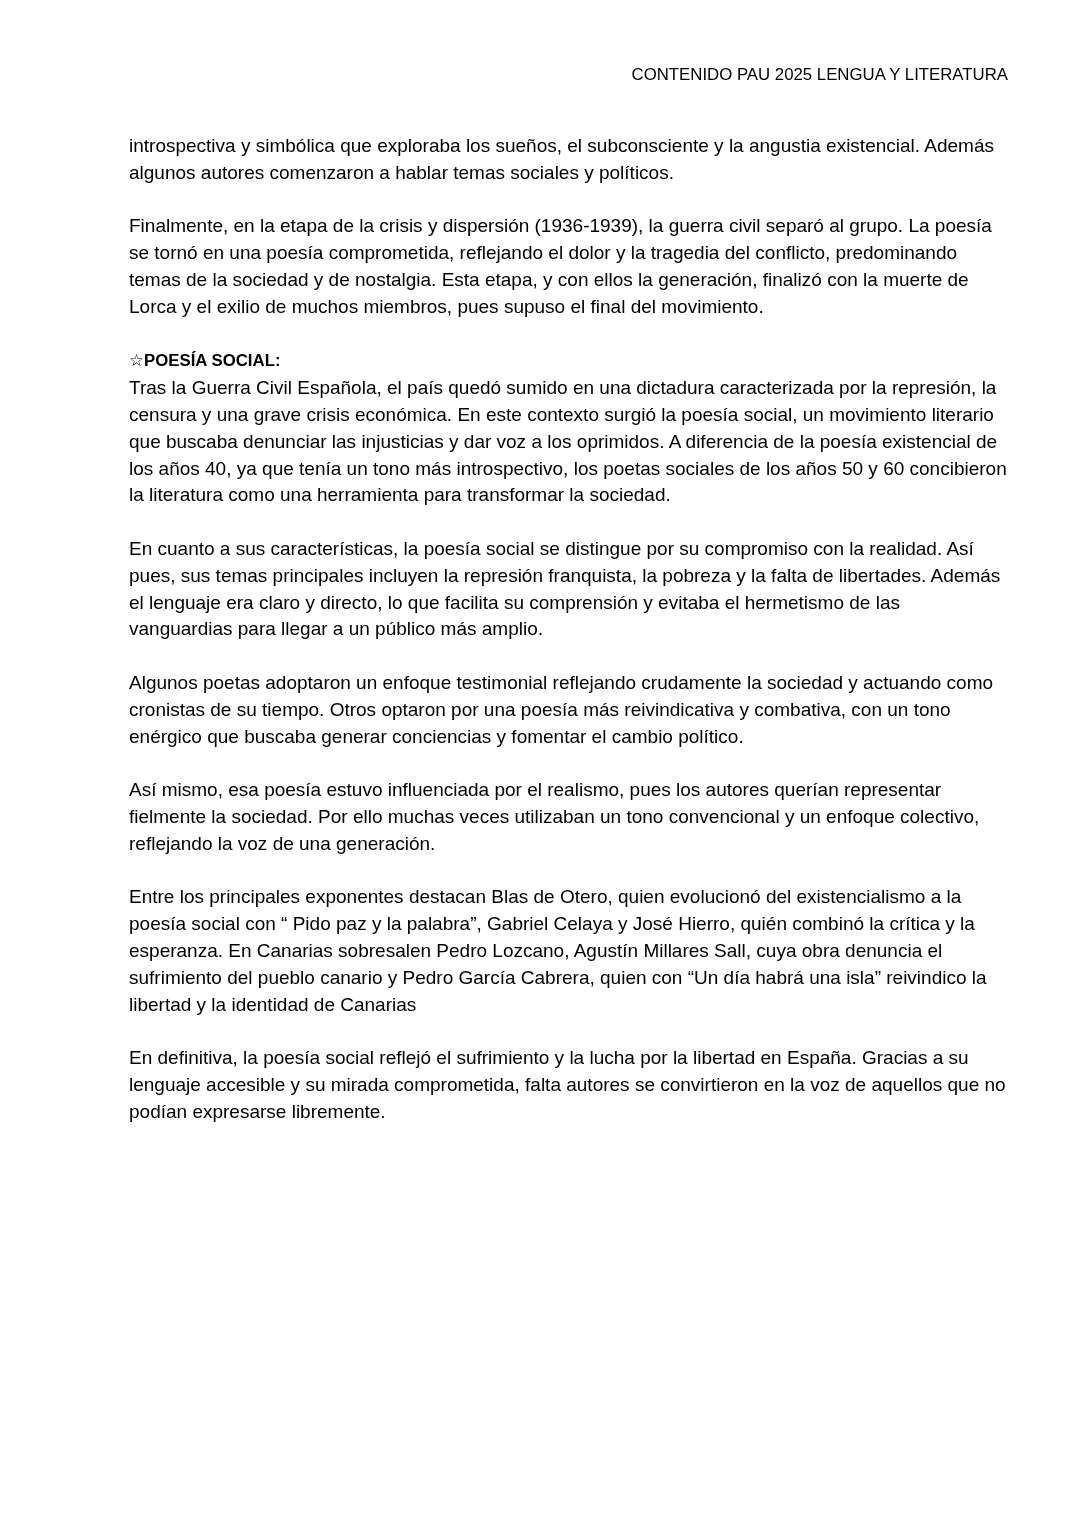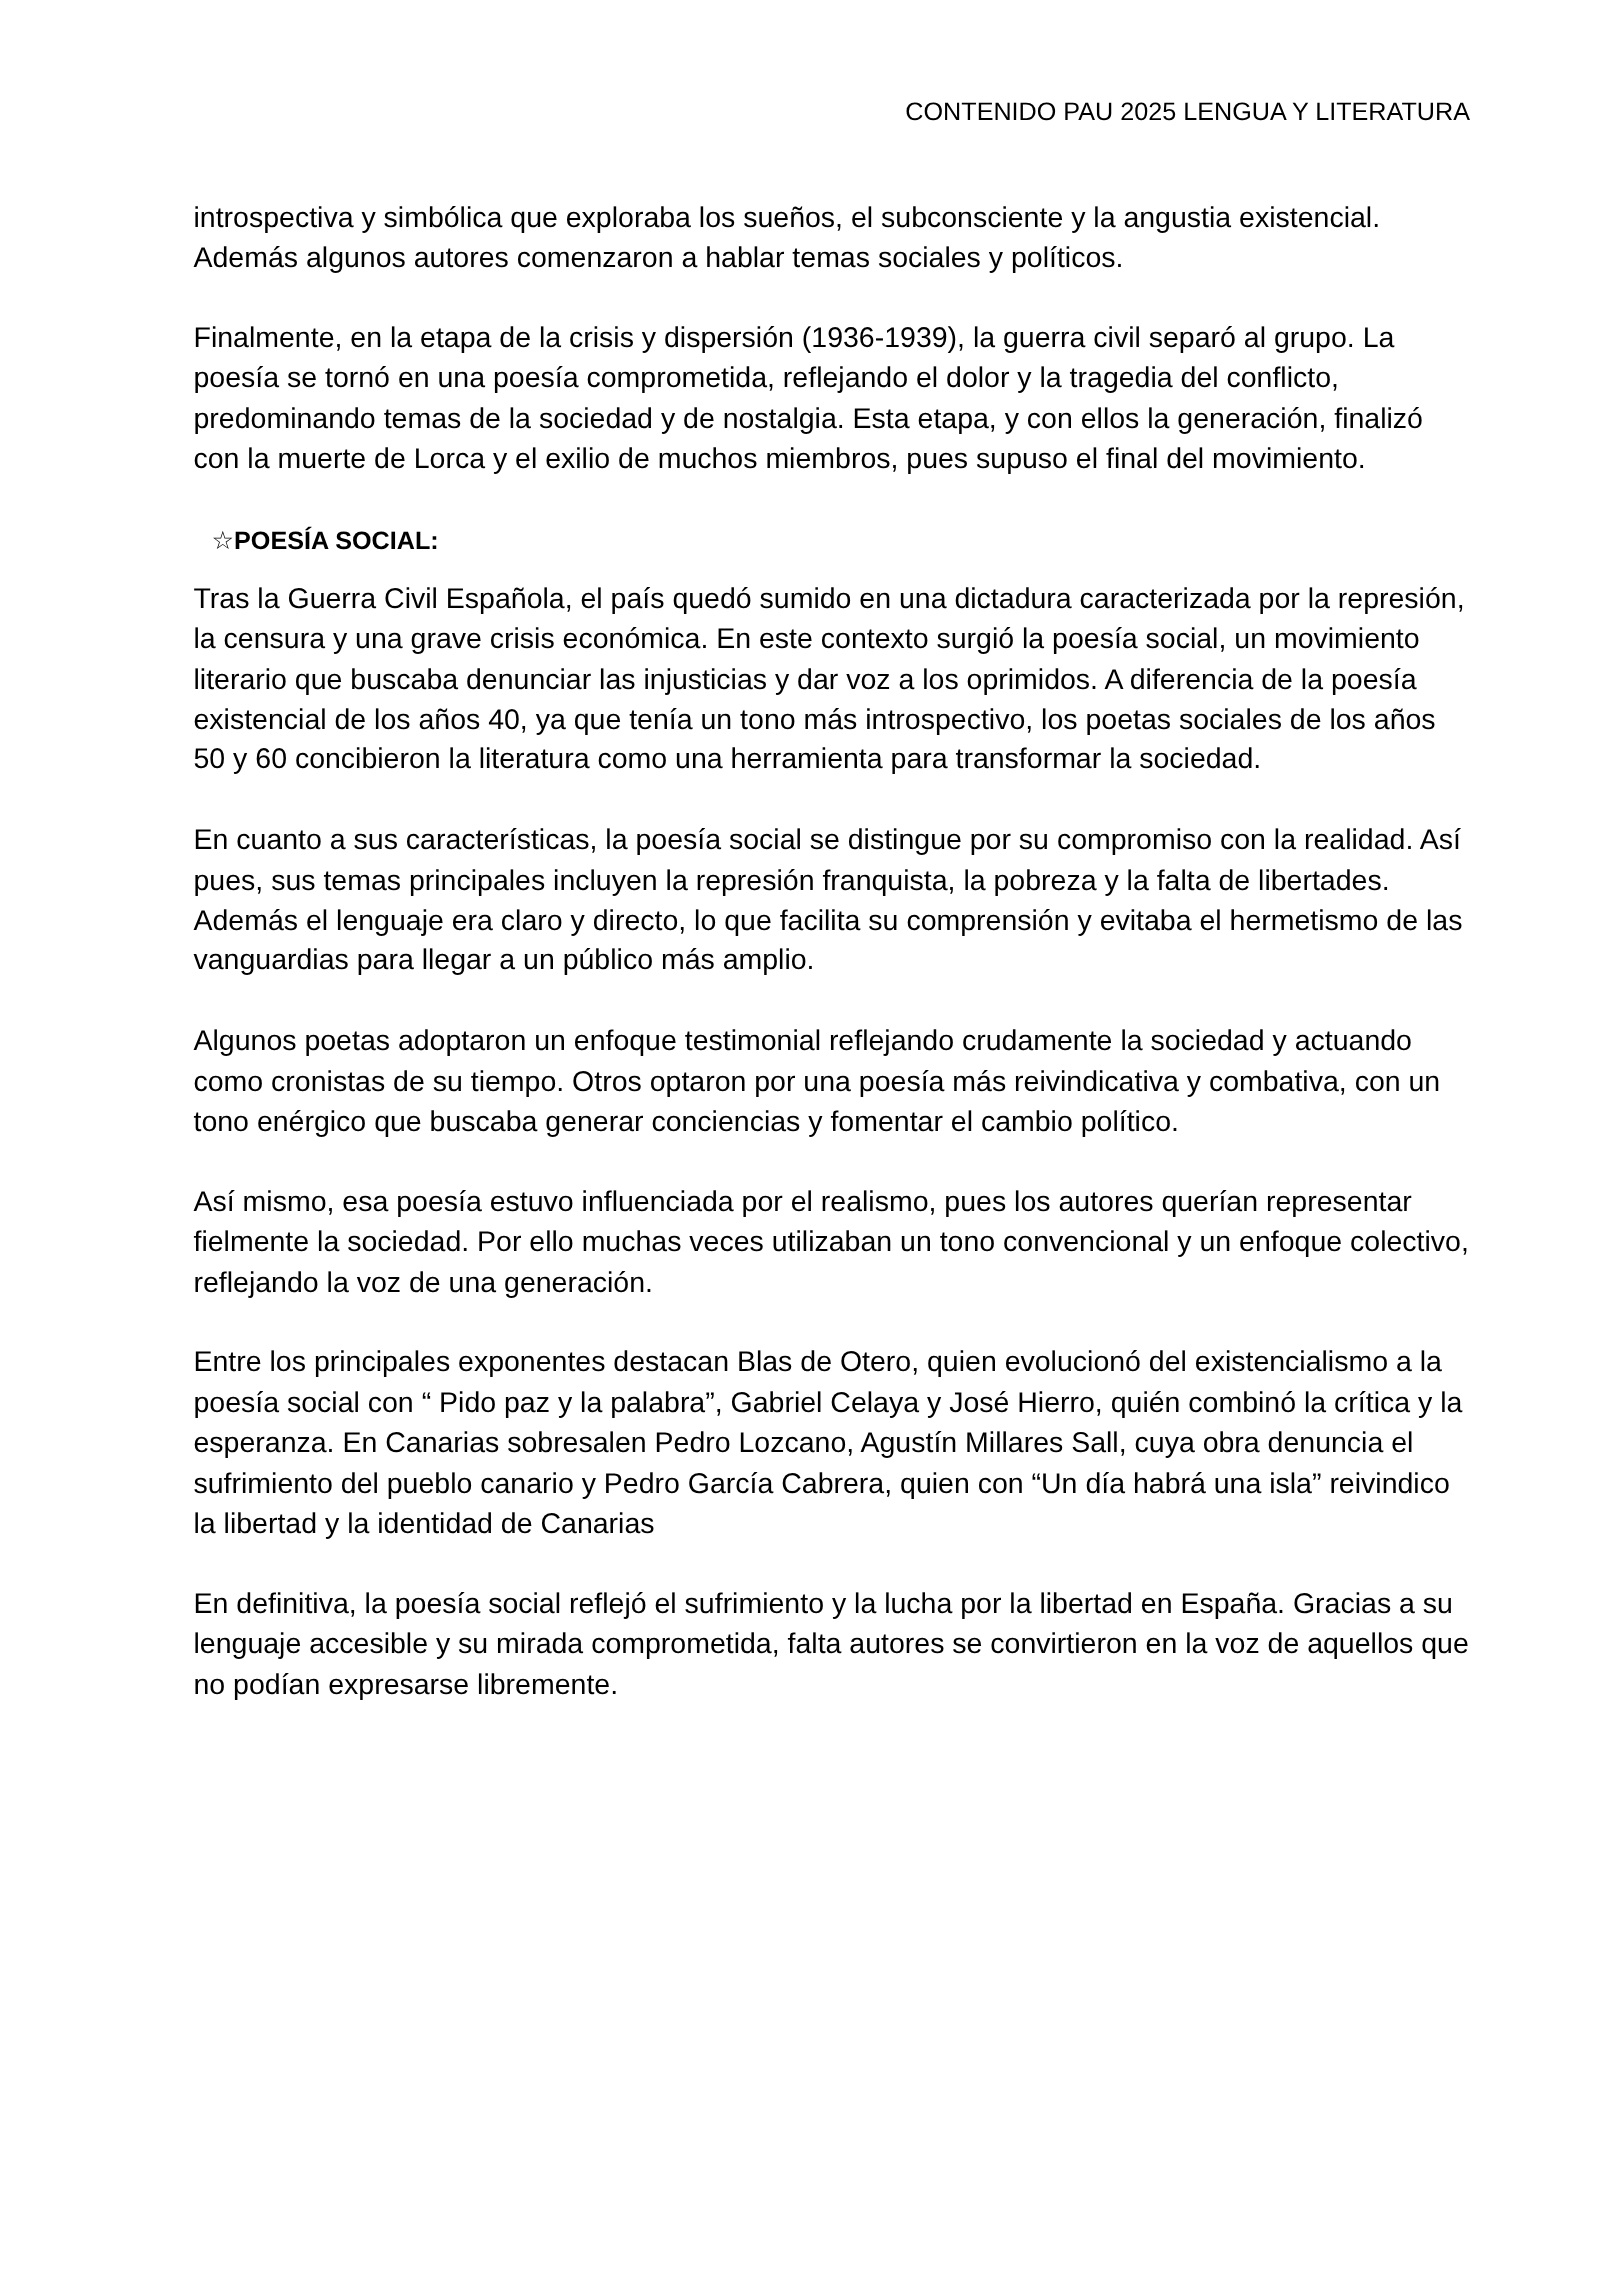--- a/index.html
+++ b/index.html
@@ -11,40 +11,40 @@
     width: 1080px;
     height: 1525px;
     color: #000000;
     font-family: "Liberation Sans", "DejaVu Sans", sans-serif;
     overflow: hidden;
   }
   .page {
     box-sizing: border-box;
     width: 1080px;
     height: 1525px;
-    padding: 61px 100px 0 129px;
+    padding: 61px 72px 0 129px;
     background: #ffffff;
   }
   .doc-header {
     text-align: right;
     font-size: 16.8px;
     line-height: 27px;
     margin: 0 0 45px 0;
     white-space: nowrap;
   }
   .para {
     font-size: 19px;
     line-height: 26.8px;
     margin: 0 0 26.8px 0;
   }
   .section-heading {
     font-size: 16.8px;
     line-height: 26.8px;
     font-weight: bold;
-    margin: 12px;
+    margin: 0;
   }
   .section-heading .star {
     font-family: "DejaVu Sans", sans-serif;
     font-weight: bold;
   }
   .section-heading.spaced {
     margin-top: 16px;
   }
 </style>
 </head>

